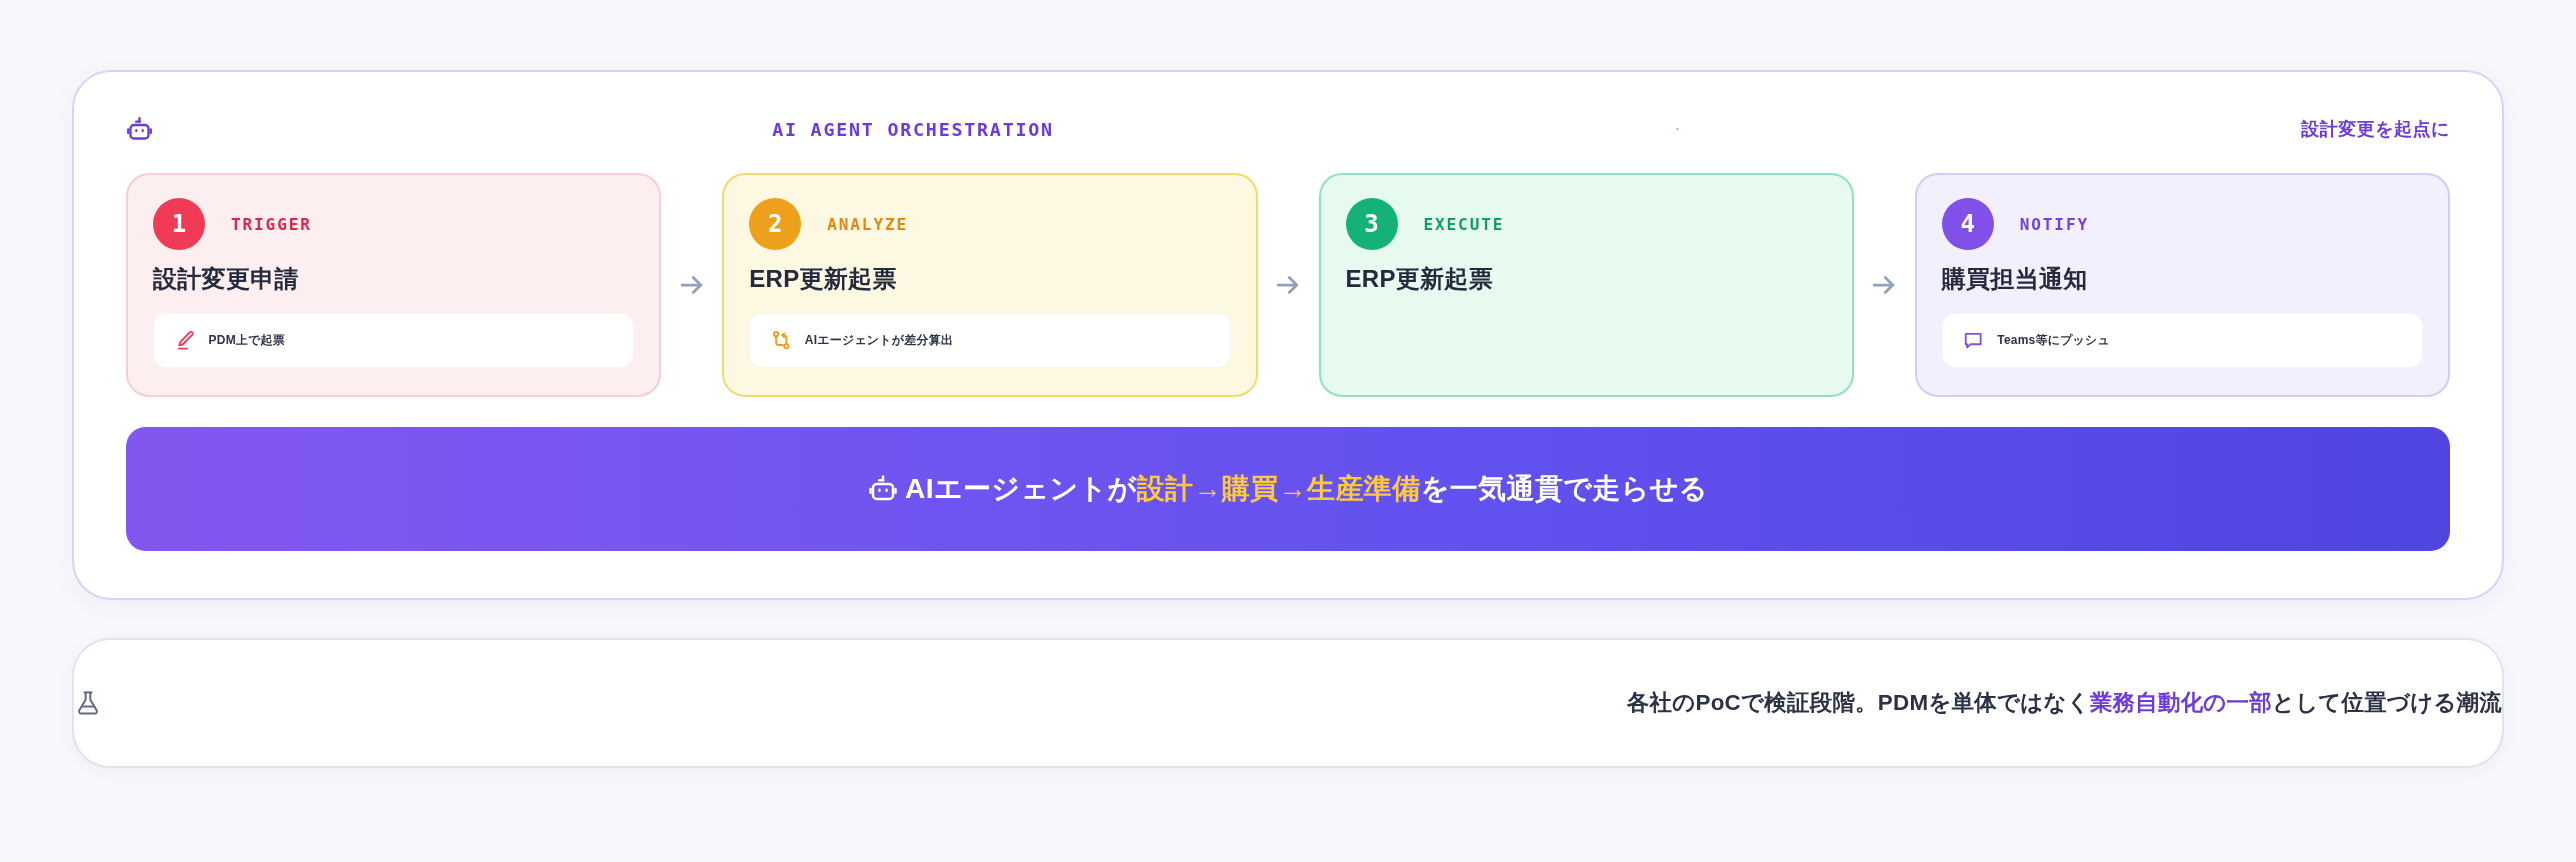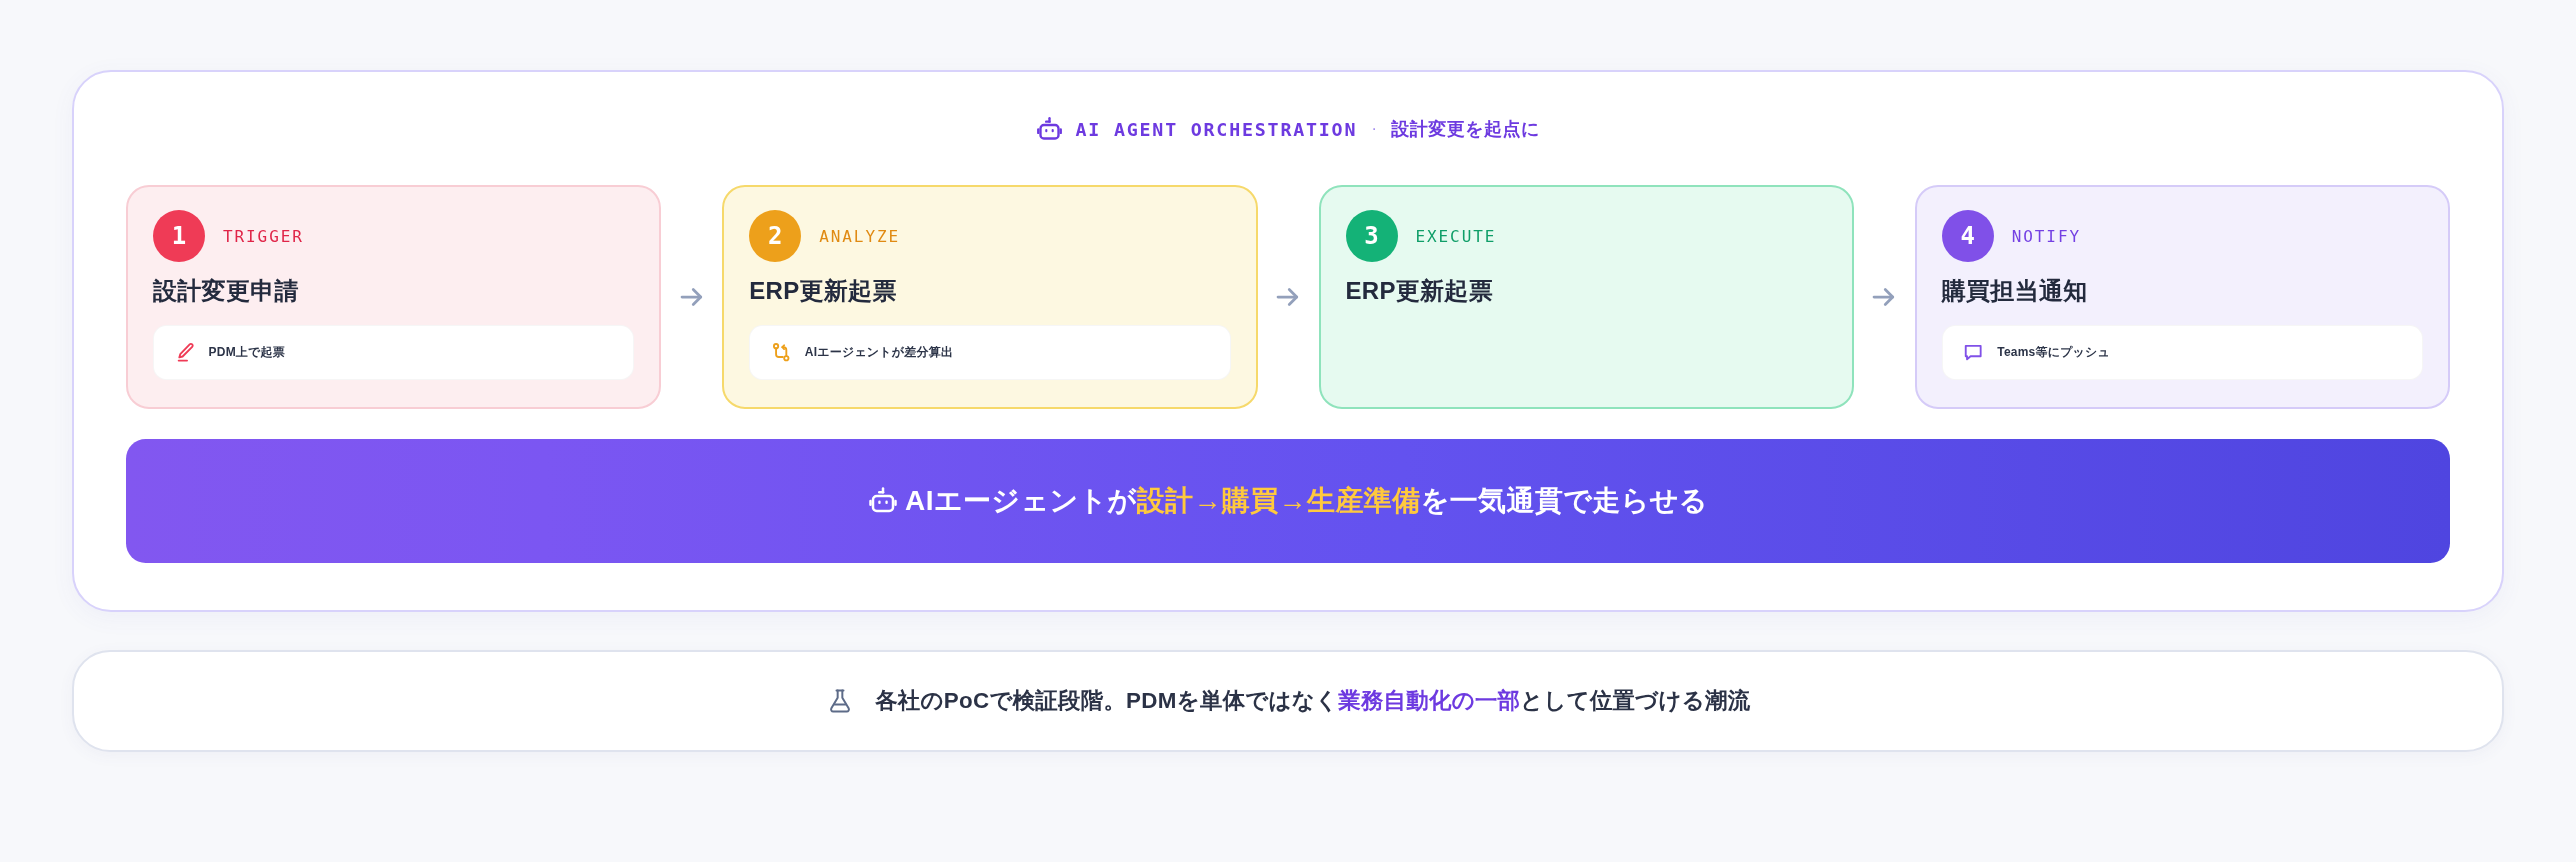--- a/index.html
+++ b/index.html
@@ -28,24 +28,24 @@
     border-radius: 39px;
     padding: 39px 52px 47px 52px;
     box-shadow: 0 5.4px 23px rgba(100, 90, 180, 0.055);
     flex: 0 0 auto;
   }
 
   
   .panel-eyebrow {
     display: flex;
     align-items: center;
-    justify-content: center;
+    justify-content: space-between;
     gap: 12.5px;
     height: 36px;
-    margin-bottom: 38px;
+    margin-bottom: 26px;
   }
   .eyebrow-icon { display: flex; align-items: center; }
   .eyebrow-title {
     font-family: "DejaVu Sans Mono", "Liberation Mono", monospace;
     font-size: 18.3px;
     font-weight: 700;
     letter-spacing: 1.8px;
     color: #6d3ae0;
     white-space: nowrap;
   }
@@ -90,23 +90,24 @@
     display: flex; align-items: center; justify-content: center;
     color: #ffffff;
     font-size: 24px;
     font-weight: 700;
     font-family: "DejaVu Sans Mono", "Liberation Mono", monospace;
     line-height: 1;
   }
   .step-kicker {
     font-family: "DejaVu Sans Mono", "Liberation Mono", monospace;
     font-size: 16px;
-    font-weight: 400;
+    font-weight: 700;
     letter-spacing: 1.9px;
     white-space: nowrap;
+    margin-left: 8px;
   }
 
   .step-title {
     font-size: 24px;
     font-weight: 700;
     color: #232a3d;
     letter-spacing: 0.3px;
     margin-bottom: 18px;
     white-space: nowrap;
   }
@@ -175,24 +176,24 @@
     letter-spacing: 0.4px;
     white-space: nowrap;
   }
   .banner-text .hl { color: #ffc93d; }
 
   
   .footnote-card {
     background: #ffffff;
     border: 2.7px solid #dfe3ee;
     border-radius: 38px;
-    height: 102px;
-    display: flex;
-    align-items: center;
-    justify-content: center;
+    height: 130px;
+    display: flex;
+    align-items: center;
+    justify-content: space-between;
     gap: 21.5px;
     box-shadow: 0 3.6px 16px rgba(70, 85, 130, 0.05);
     flex: 0 0 auto;
   }
   .footnote-icon { display: flex; align-items: center; }
   .footnote-text {
     font-size: 22.4px;
     font-weight: 700;
     color: #2b3246;
     letter-spacing: 0.3px;

